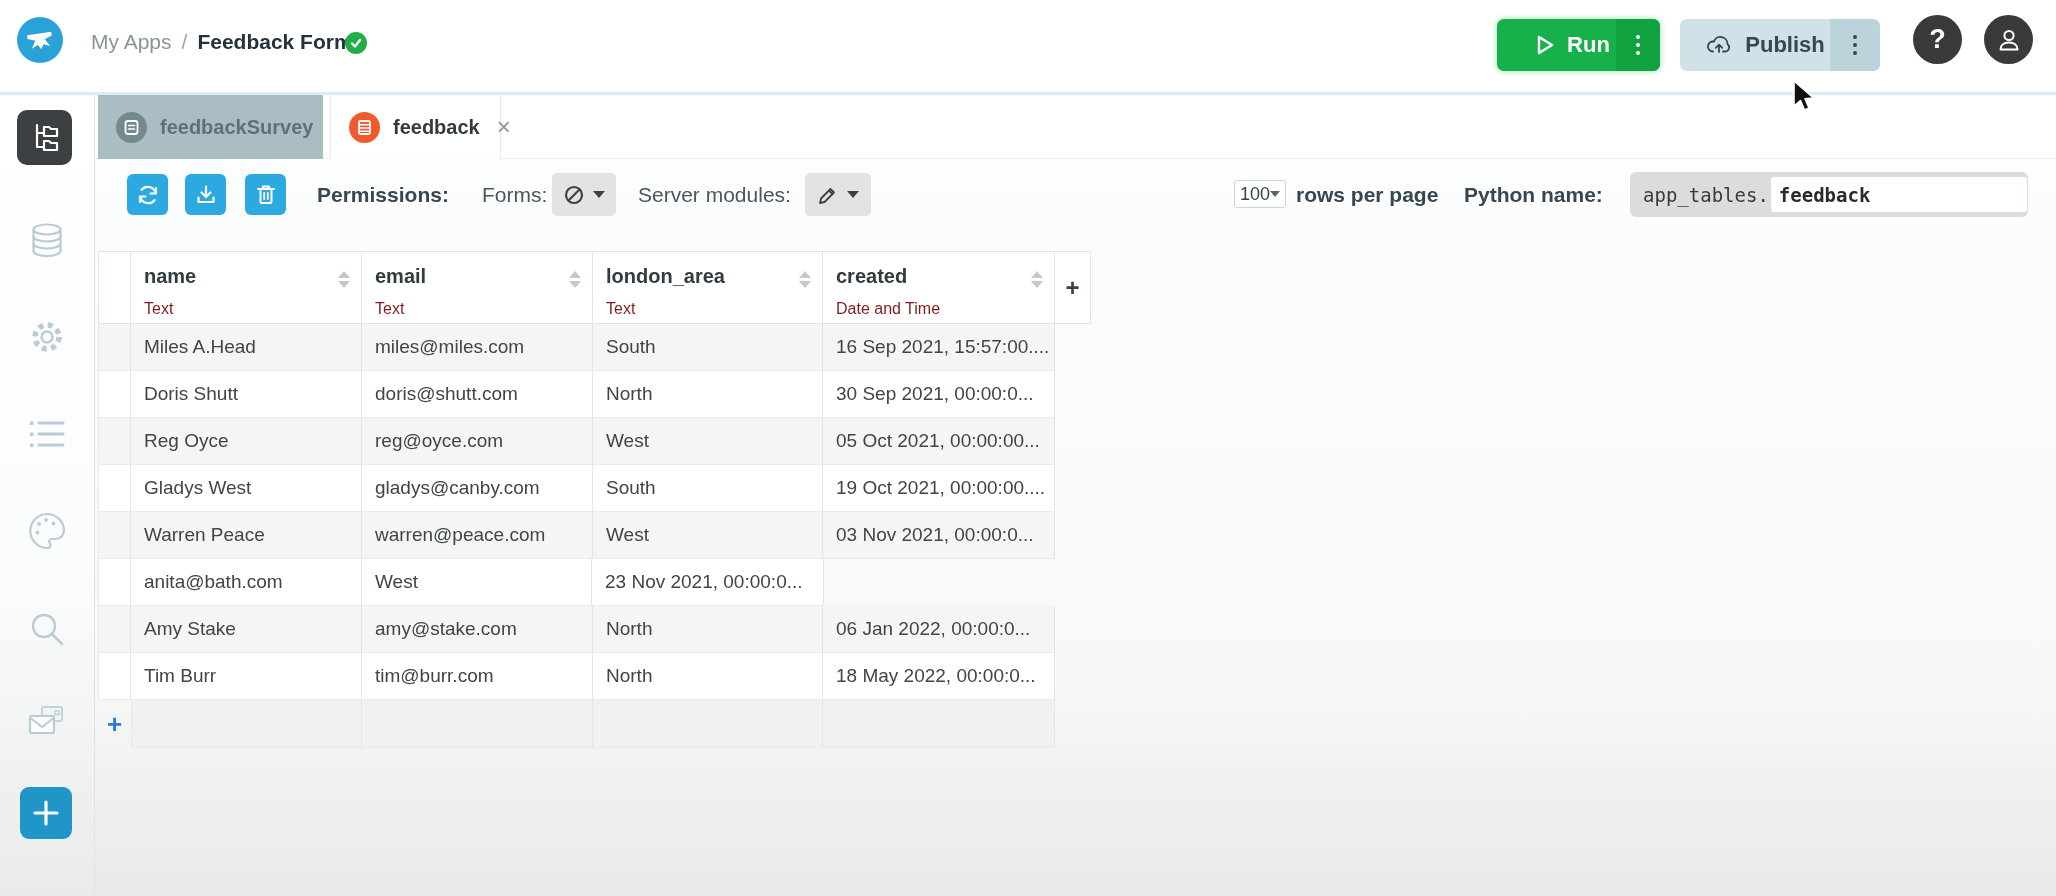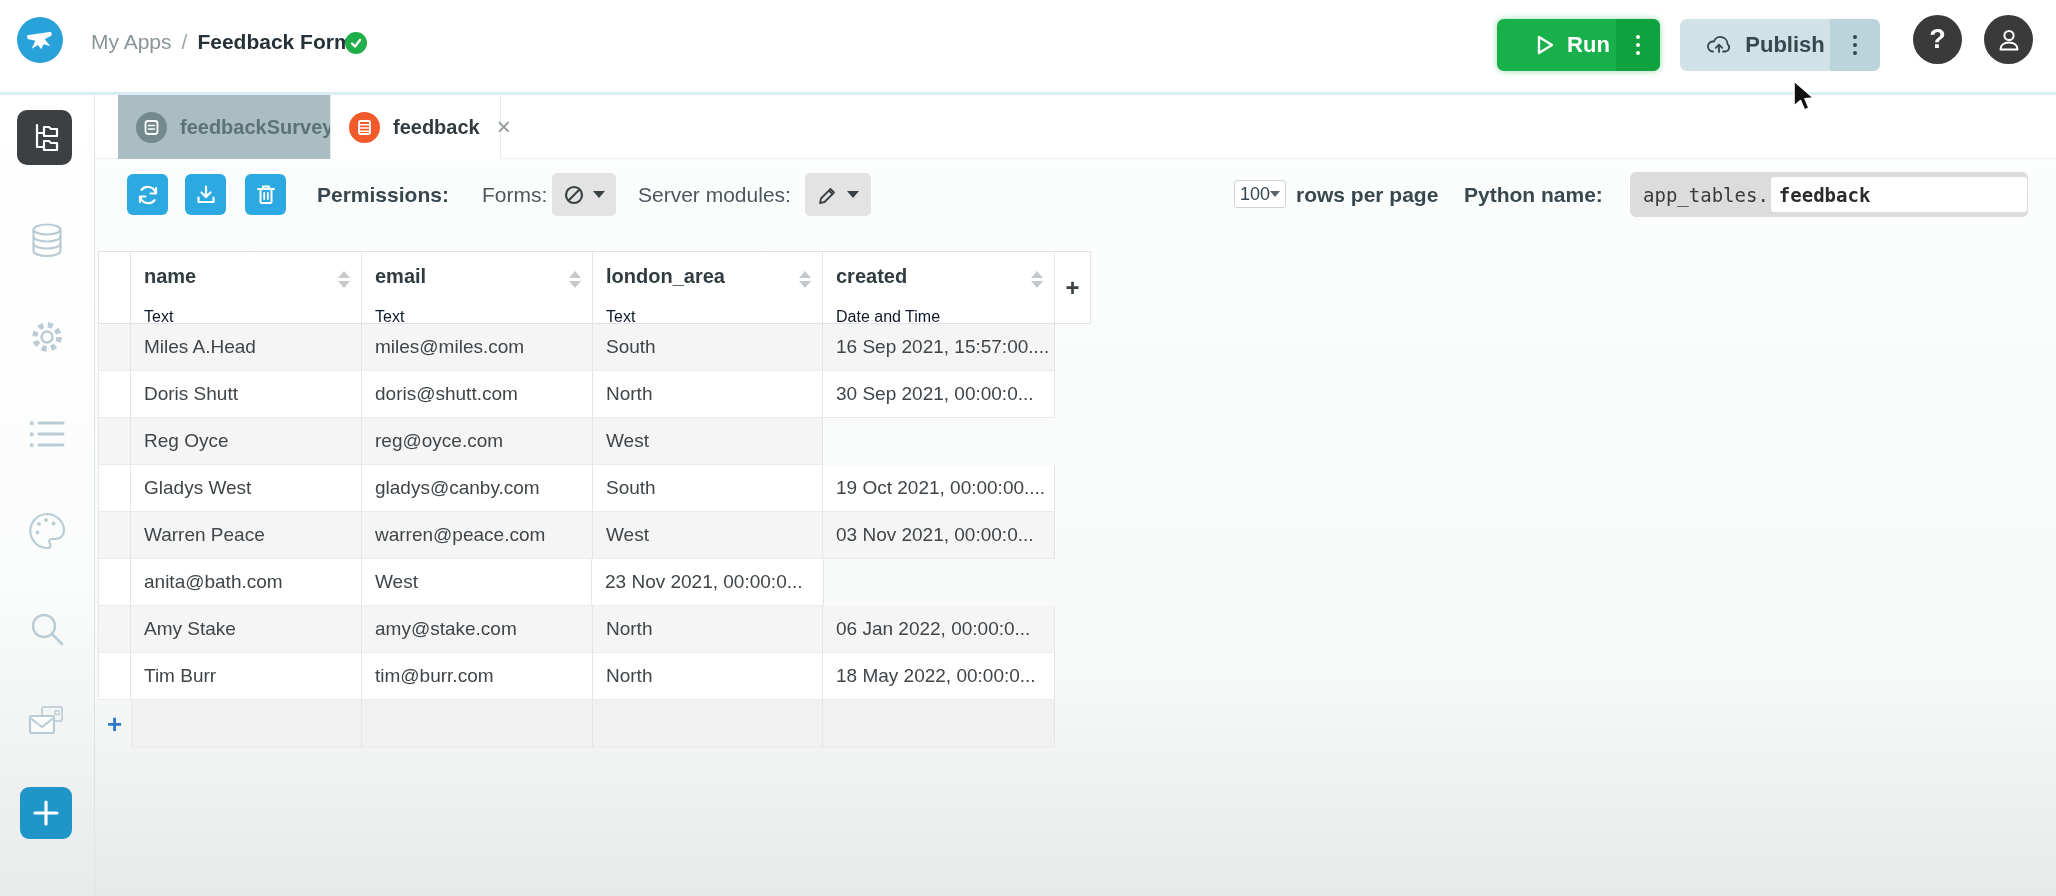--- a/index.html
+++ b/index.html
@@ -35,21 +35,21 @@
 
   .circle-btn { position:absolute; top:15px; width:49px; height:49px; border-radius:50%;
                 background:#3a3a3a; display:flex; align-items:center; justify-content:center; }
   .circle-btn.help { left:1913px; color:#fff; font-size:27px; font-weight:700; }
   .circle-btn.user { left:1984px; }
 
   
   .tabstrip { position:absolute; left:95px; top:95px; width:1961px; height:64px; background:#fff;
               border-bottom:1px solid #edf0f1; z-index:4; }
   .tab { position:absolute; top:0; height:64px; display:flex; align-items:center; gap:13px; padding:0 18px; }
-  .tab.inactive { left:3px; width:225px; background:#a9bdc2;margin-left:20px; }
+  .tab.inactive { left:3px; width:225px; background:#a9bdc2; }
   .tab.inactive .tlabel { color:#5d7277; font-weight:700; font-size:20px; }
   .tab.active { left:235px; width:171px; background:#fff; border-left:1px solid #e7eaeb; border-right:1px solid #e7eaeb; }
   .tab.active .tlabel { color:#313b3f; font-weight:700; font-size:20px; }
   .tab-ic { width:31px; height:31px; border-radius:50%; display:flex; align-items:center; justify-content:center; flex:0 0 auto; }
   .tab-ic.gray { background:#74898e; }
   .tab-ic.orange { background:#f15b2c; }
   .tab-close { color:#8f969a; font-size:24px; line-height:1; margin-left:4px; font-weight:400; }
 
   
   .sidebar { position:absolute; left:0; top:95px; width:95px; height:801px;
@@ -89,21 +89,21 @@
   .dtable { position:absolute; left:3px; top:92px; }
   .trow { display:flex; }
   .cell { border-right:1px solid #e3e5e7; border-bottom:1px solid #e9ebec; display:flex; align-items:center;
           padding-left:13px; font-size:19px; color:#3f4548; white-space:nowrap; overflow:hidden; }
   .w-gut { width:33px; padding-left:0; }
   .w-c0 { width:231px; } .w-c1 { width:231px; } .w-c2 { width:230px; } .w-c3 { width:232px; }
   .thead .cell { background:#fff; border-top:1px solid #e0e3e5; border-bottom:1px solid #dfe2e4;
                  display:block; padding-top:13px; position:relative; height:73px; }
   .thead .cell.w-gut { border-left:1px solid #e0e3e5; }
   .col-title { font-size:20px; font-weight:700; color:#323c40; }
-  .col-type { font-size:16px; color:#0f172a; margin-top:20px; }
+  .col-type { font-size:16px; color:#7f1d1d; margin-top:12px; }
   .sorter { position:absolute; right:11px; top:19px; display:flex; flex-direction:column; gap:3px; }
   .sorter b { width:0; height:0; border-left:6px solid transparent; border-right:6px solid transparent; display:block; }
   .sorter .up { border-bottom:7px solid #c5c9cc; }
   .sorter .dn { border-top:7px solid #c5c9cc; }
   .addcol { width:36px; display:flex !important; align-items:center; justify-content:center;
             padding:0 !important; font-size:24px; font-weight:700; color:#3a4144; }
   .tbody .trow { height:47px; }
   .tbody .trow .cell { height:47px; }
   .tbody .trow.odd .cell { background:#f5f5f6; }
   .tbody .trow.even .cell { background:#ffffff; }
@@ -410,20 +410,21 @@
           <div class="cell w-c0">Doris Shutt</div>
           <div class="cell w-c1">doris@shutt.com</div>
           <div class="cell w-c2">North</div>
           <div class="cell w-c3">30 Sep 2021, 00:00:0...</div>
         </div>
         <div class="trow odd">
           <div class="cell w-gut"></div>
           <div class="cell w-c0">Reg Oyce</div>
           <div class="cell w-c1">reg@oyce.com</div>
           <div class="cell w-c2">West</div>
+          <div class="cell w-c3">05 Oct 2021, 00:00:00...</div>
         </div>
         <div class="trow even">
           <div class="cell w-gut"></div>
           <div class="cell w-c0">Gladys West</div>
           <div class="cell w-c1">gladys@canby.com</div>
           <div class="cell w-c2">South</div>
           <div class="cell w-c3">19 Oct 2021, 00:00:00....</div>
         </div>
         <div class="trow odd">
           <div class="cell w-gut"></div>

